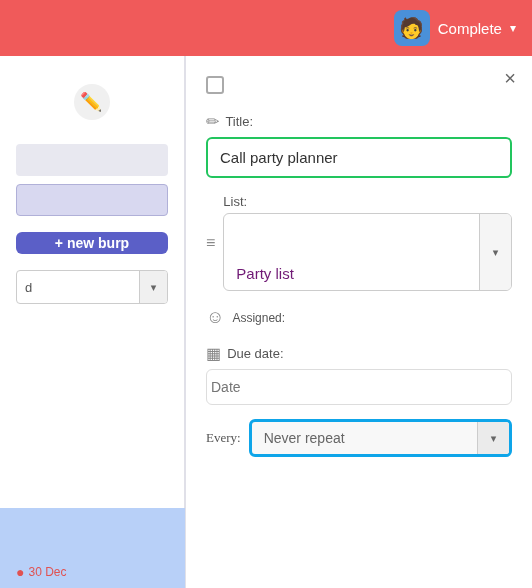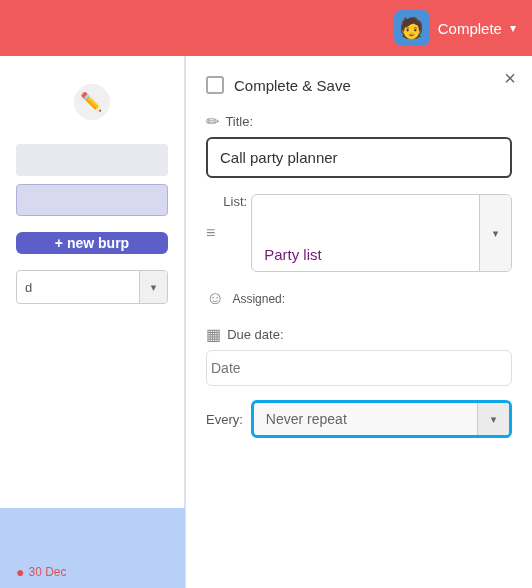--- a/index.html
+++ b/index.html
@@ -217,21 +217,21 @@
       gap: 6px;
     }
     .field-label-icon {
       font-size: 16px;
       color: #888;
     }
 
     .title-input {
       width: 100%;
       padding: 10px 12px;
-      border: 2px solid #404040;
+      border: 2px solid #22c55e;
       border-radius: 6px;
       font-size: 15px;
       color: #333;
       outline: none;
     }
 
     .list-dropdown-row {
       display: flex;
       align-items: center;
       gap: 8px;
@@ -306,20 +306,21 @@
 
     .every-row {
       display: flex;
       align-items: center;
       gap: 8px;
     }
     .every-label {
       font-size: 13px;
       color: #555;
       white-space: nowrap;
+      font-family: Liberation Serif, serif;
     }
     .every-select-wrapper {
       flex: 1;
       display: flex;
       border: 3px solid #0ea5e9;
       border-radius: 6px;
       overflow: hidden;
       background: #f8f8f8;
     }
     .every-select-text {
@@ -375,34 +376,33 @@
     </div>
   </div>
 </div>
 
 <div class="modal-panel">
 
   <button class="close-btn">×</button>
 
   <div class="complete-save-row">
     <div class="checkbox"></div>
-    <span class="complete-save-label">Complete &amp; Save</span>
   </div>
 
   <div class="field-group">
     <div class="field-label">
       <span class="field-label-icon">✏</span>
       <span>Title:</span>
     </div>
     <input class="title-input" type="text" value="Call party planner" style="">
   </div>
 
   <div class="list-dropdown-row">
     <span class="list-icon">≡</span>
-    <div style="display:flex; flex:1; gap:4px;">
+    <div style="display:flex; flex-direction:column; flex:1; gap:4px;">
       <span style="font-size:13px; color:#555;">List:</span>
       <div class="list-select-wrapper">
         <span class="list-select-text">Party list</span>
         <div class="list-select-caret">▾</div>
       </div>
     </div>
   </div>
 
   <div class="assigned-row">
     <span class="smiley-icon">☺</span>

